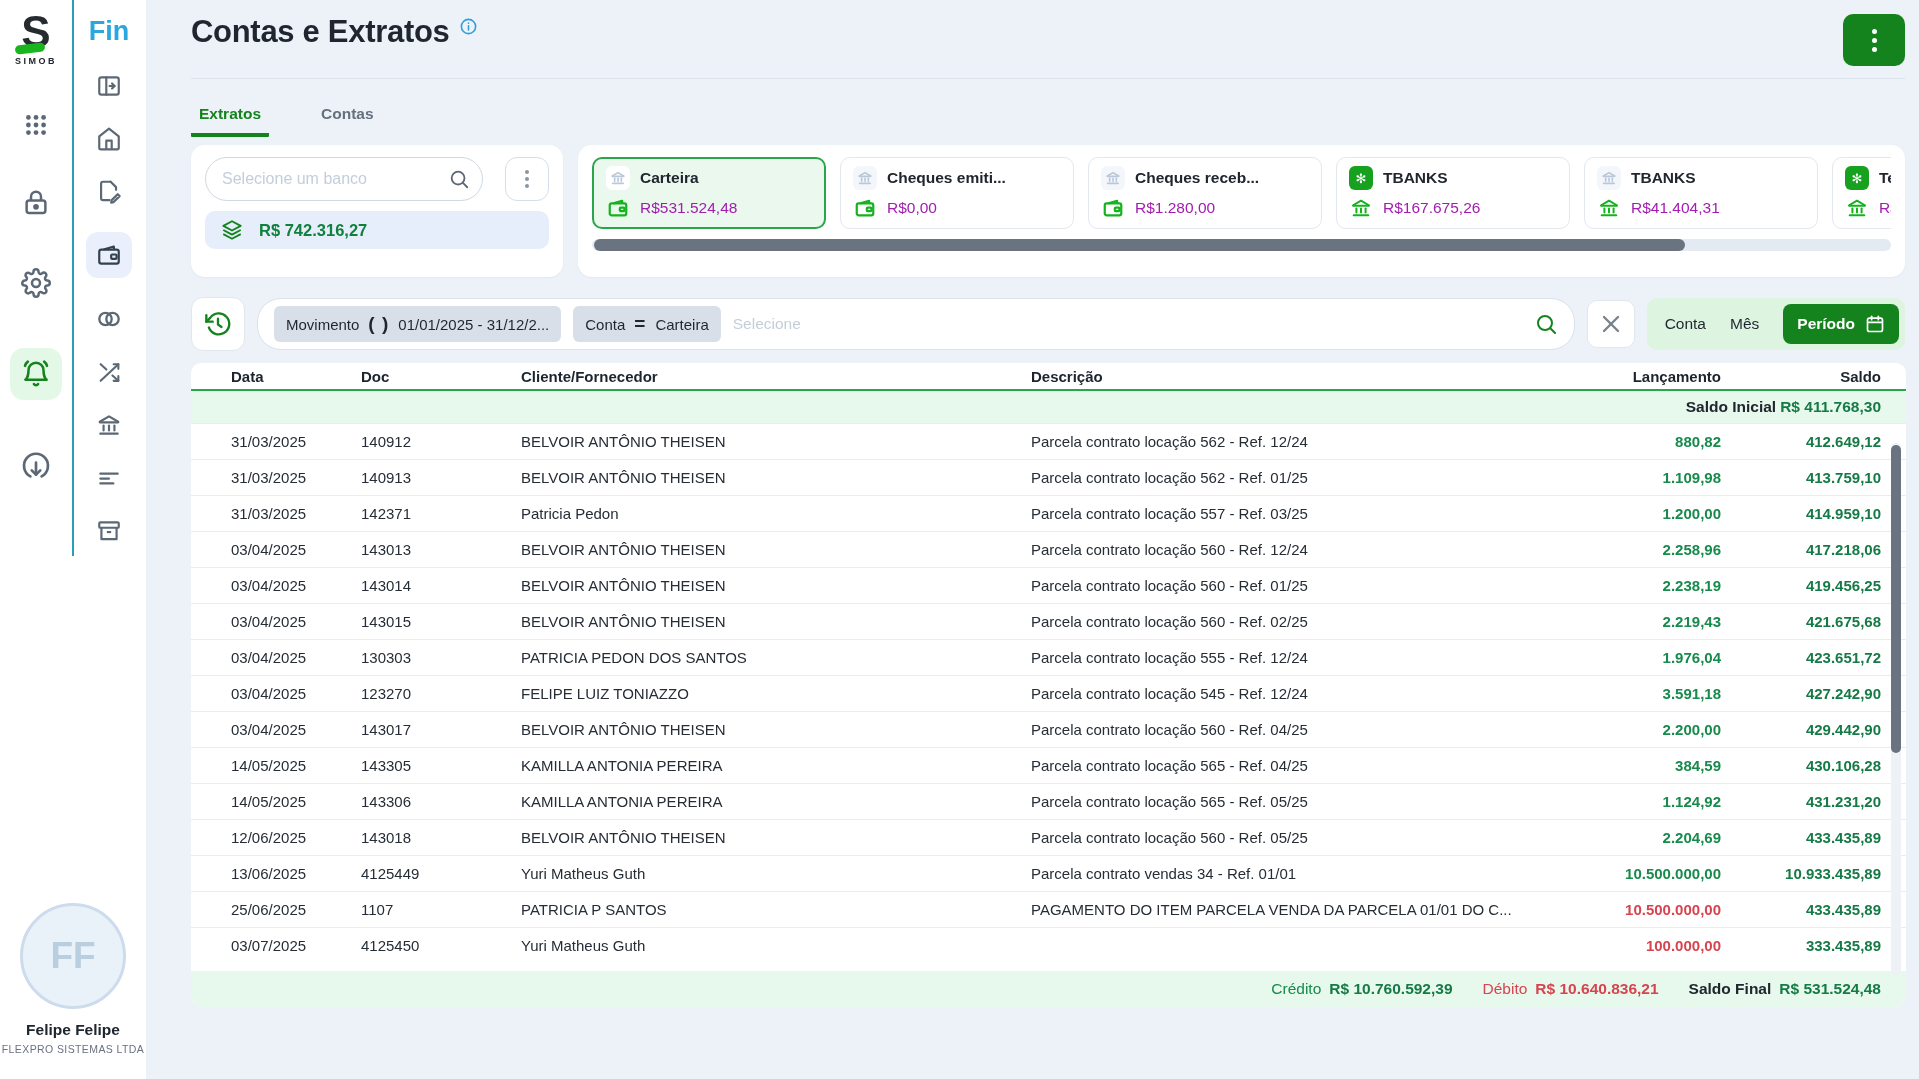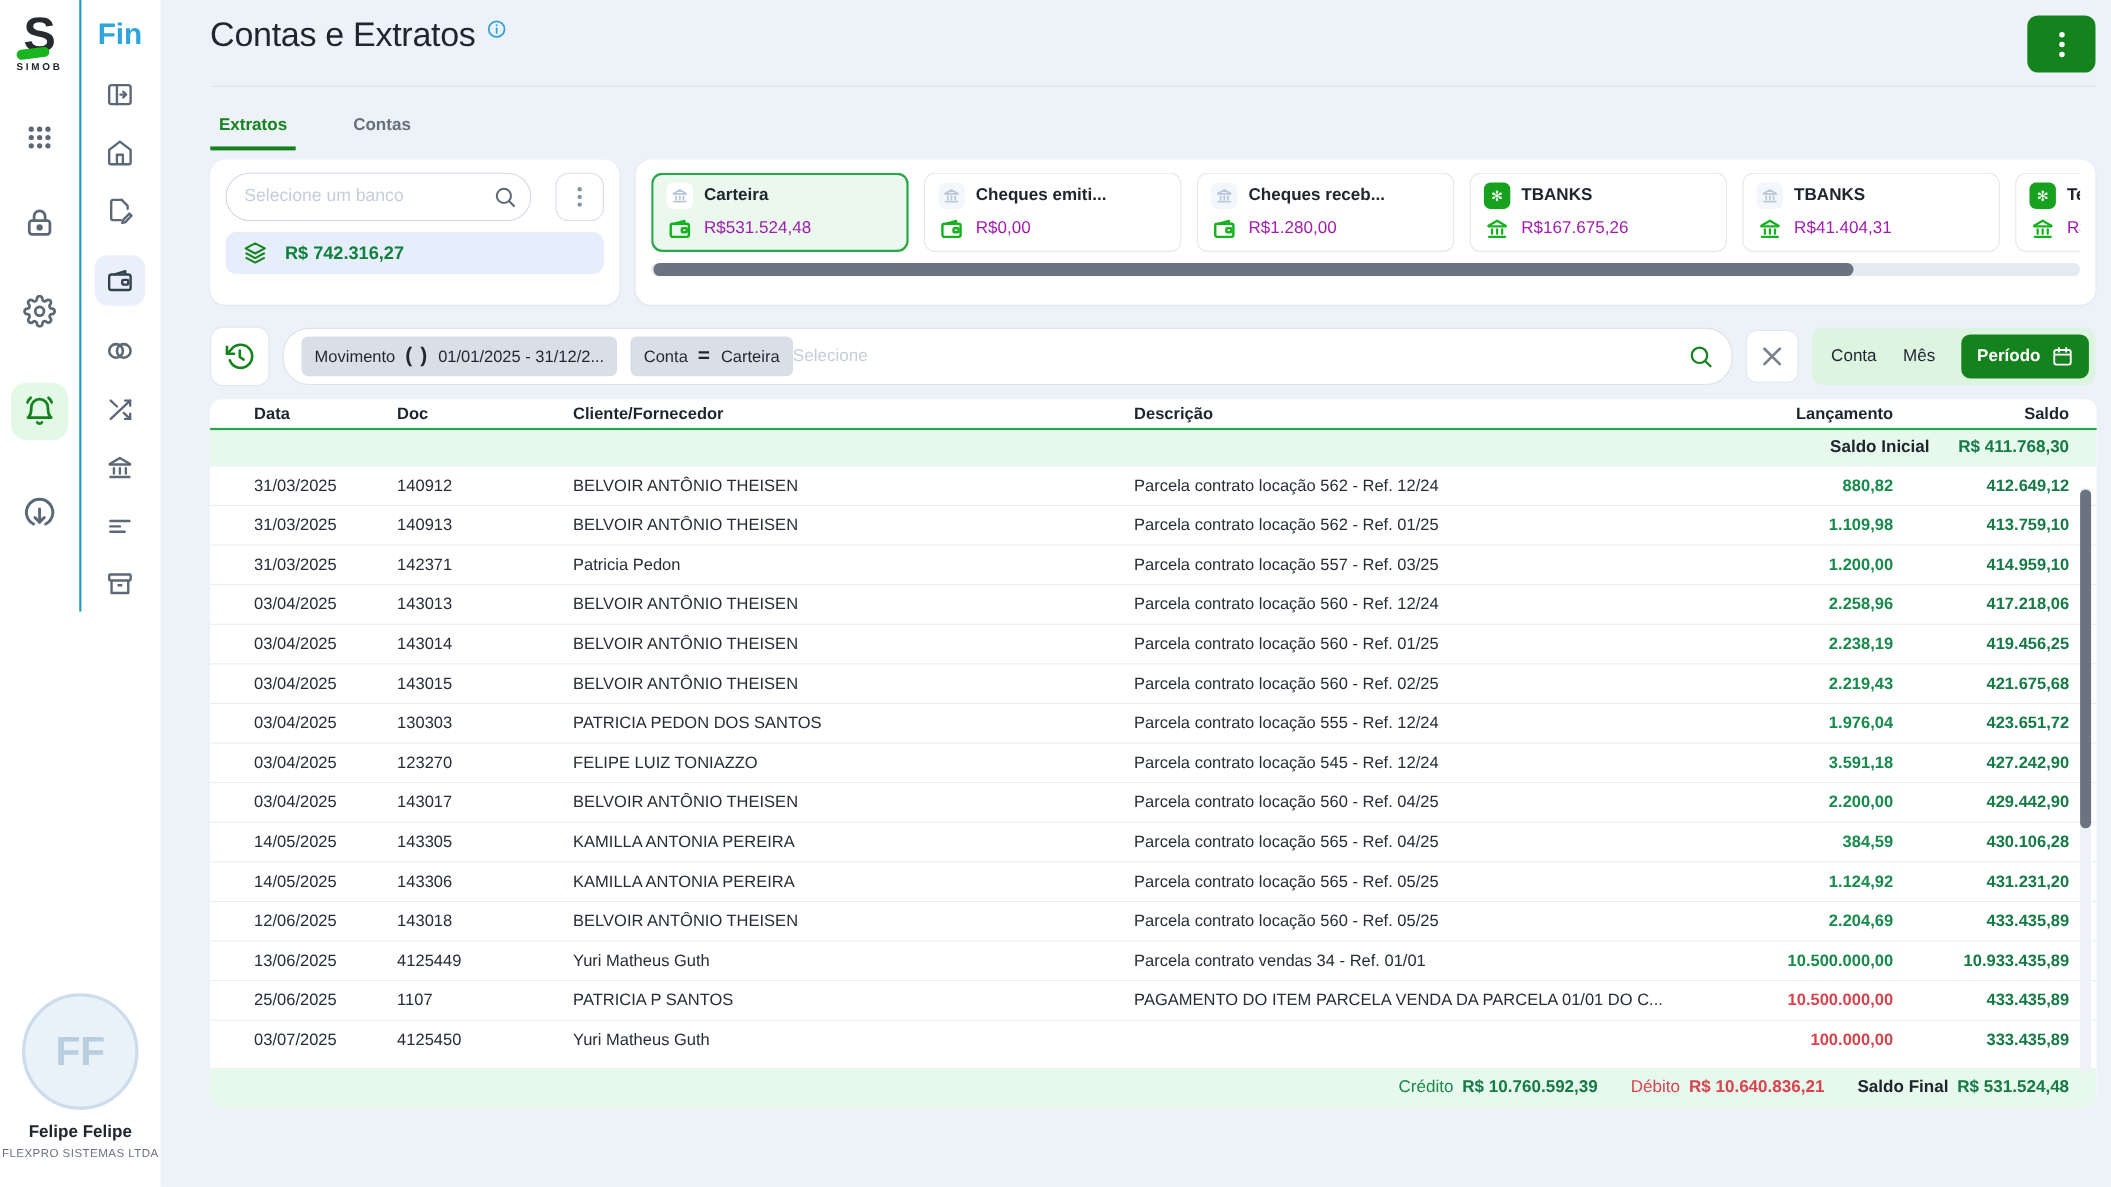--- a/index.html
+++ b/index.html
@@ -25,21 +25,21 @@
   .walletwrap{width:46px;height:46px;border-radius:12px;background:#e9effb;display:flex;align-items:center;justify-content:center;color:#33404e}
   .user-block{margin-top:auto;padding-bottom:24px;display:flex;flex-direction:column;align-items:center}
   .avatar{width:106px;height:106px;border-radius:50%;background:#eaf2f9;border:3px solid #cddcec;display:flex;align-items:center;justify-content:center;font-size:37px;font-weight:800;color:#b9cedf}
   .uname{margin-top:12px;font-size:15.5px;font-weight:800;color:#20262e}
   .ucompany{margin-top:4px;font-size:10.5px;color:#6a7280;letter-spacing:.4px}
 
   
   .main{flex:1;padding:14px 14px 0 45px;min-width:0}
   .hdr{display:flex;justify-content:space-between;align-items:flex-start}
   .title-wrap{display:flex;align-items:flex-start;gap:10px}
-  .title{font-size:31px;font-weight:400;color:#1f2630;letter-spacing:-.3px}
+  .title{font-size:31px;font-weight:700;color:#1f2630;letter-spacing:-.3px}
   .info-i{color:#2f9fd8;margin-top:3px}
   .kebab-btn{width:62px;height:52px;background:#15831d;border-radius:10px;border:none;display:flex;flex-direction:column;align-items:center;justify-content:center;gap:4px;cursor:pointer}
   .kebab-btn i{width:5px;height:5px;border-radius:50%;background:#fff}
   .hr{border-bottom:1px solid #dde3ec;margin-top:12px}
   .tabs{margin-top:22px;display:flex;gap:44px}
   .tab{font-size:15.5px;font-weight:800;color:#66707c;padding:4px 8px 10px;cursor:pointer}
   .tab.active{color:#15831d;border-bottom:4px solid #15831d;border-radius:0 0 1px 1px}
 
   
   .panels{margin-top:8px;display:flex;gap:15px;height:132px}
@@ -72,36 +72,36 @@
   .bi{width:24px;height:24px;display:flex;align-items:center;justify-content:center;color:#14b31e}
   .bi svg{display:none}
   .bi.wallet .svg-wallet{display:block}
   .bi.bank .svg-bank2{display:block;color:#14b31e}
   .hscroll{margin-top:10px;height:12px;border-radius:6px;background:#e4eaf1;position:relative}
   .hscroll .thumb{position:absolute;left:2px;top:0;height:12px;width:84%;background:#6a7480;border-radius:6px}
 
   
   .filters{margin-top:20px;display:flex;gap:12px;align-items:center}
   .hist-btn{width:54px;height:54px;background:#fff;border:1px solid #e2e7ee;border-radius:12px;display:flex;align-items:center;justify-content:center;color:#15831d;cursor:pointer}
-  .fbox{flex:1;height:52px;background:#fff;border:1px solid #dbe2ea;border-radius:24px;display:flex;align-items:center;padding:0 16px;min-width:0}
+  .fbox{flex:1;height:52px;background:#fff;border:1px solid #dbe2ea;border-radius:24px;display:flex;align-items:center;gap:12px;padding:0 16px;min-width:0}
   .chip{background:#d9dfe8;border-radius:6px;height:36px;display:flex;align-items:center;gap:9px;padding:0 12px;font-size:15px;color:#1f2630;white-space:nowrap;cursor:pointer}
   .chip .op{font-weight:900;font-size:19px;letter-spacing:1px}
   .fph{flex:1;font-size:15.5px;color:#c4cedb}
   .fsearch{color:#15831d;cursor:pointer}
   .xbtn{width:48px;height:48px;background:#fff;border:1px solid #e2e7ee;border-radius:10px;display:flex;align-items:center;justify-content:center;color:#78828e;cursor:pointer}
   .quick{height:52px;background:#ddf4e0;border-radius:10px;display:flex;align-items:center;gap:24px;padding:0 6px 0 18px}
   .qtxt{font-size:15.5px;color:#1f2630;cursor:pointer}
   .qbtn{height:40px;background:#15831d;border-radius:8px;border:none;display:flex;align-items:center;gap:10px;padding:0 14px;color:#fff;font-weight:800;font-size:15.5px;cursor:pointer;font-family:inherit}
 
   
   .table{margin-top:12px;width:1715px;background:#fff;border-radius:10px 10px 12px 12px;position:relative}
   .grid{display:grid;grid-template-columns:130px 160px 510px 540px 150px 160px;padding-left:40px;padding-right:25px;align-items:center}
   .thead{height:26px;font-size:15px;font-weight:800;color:#1d2430}
   .r{text-align:right}
-  .saldo-ini{height:34px;background:#e7f8ec;border-top:2px solid #2aa64a;display:flex;justify-content:flex-end;align-items:center;gap:26px;padding-right:25px;font-size:15.5px}
+  .saldo-ini{height:34px;background:#e7f8ec;border-top:2px solid #2aa64a;display:flex;justify-content:flex-end;align-items:center;gap:4px;padding-right:25px;font-size:15.5px}
   .saldo-ini .lbl{font-weight:800;color:#20262e}
   .saldo-ini .val{font-weight:800;color:#157a46}
   .trow{height:36px;border-top:1px solid #e9edf2;font-size:15px;color:#262d36;cursor:pointer}
   .trow > div{white-space:nowrap;overflow:hidden;text-overflow:ellipsis}
   .amt{font-weight:800;color:#178a4c}
   .amt.neg{color:#d7444f}
   .bal{font-weight:800;color:#157a46}
   .tspacer{height:8px}
   .tfoot{height:36px;background:#e7f8ec;border-radius:0 0 12px 12px;display:flex;justify-content:flex-end;align-items:center;gap:8px;padding-right:25px;font-size:15.5px}
   .tfoot .gap{width:14px}

